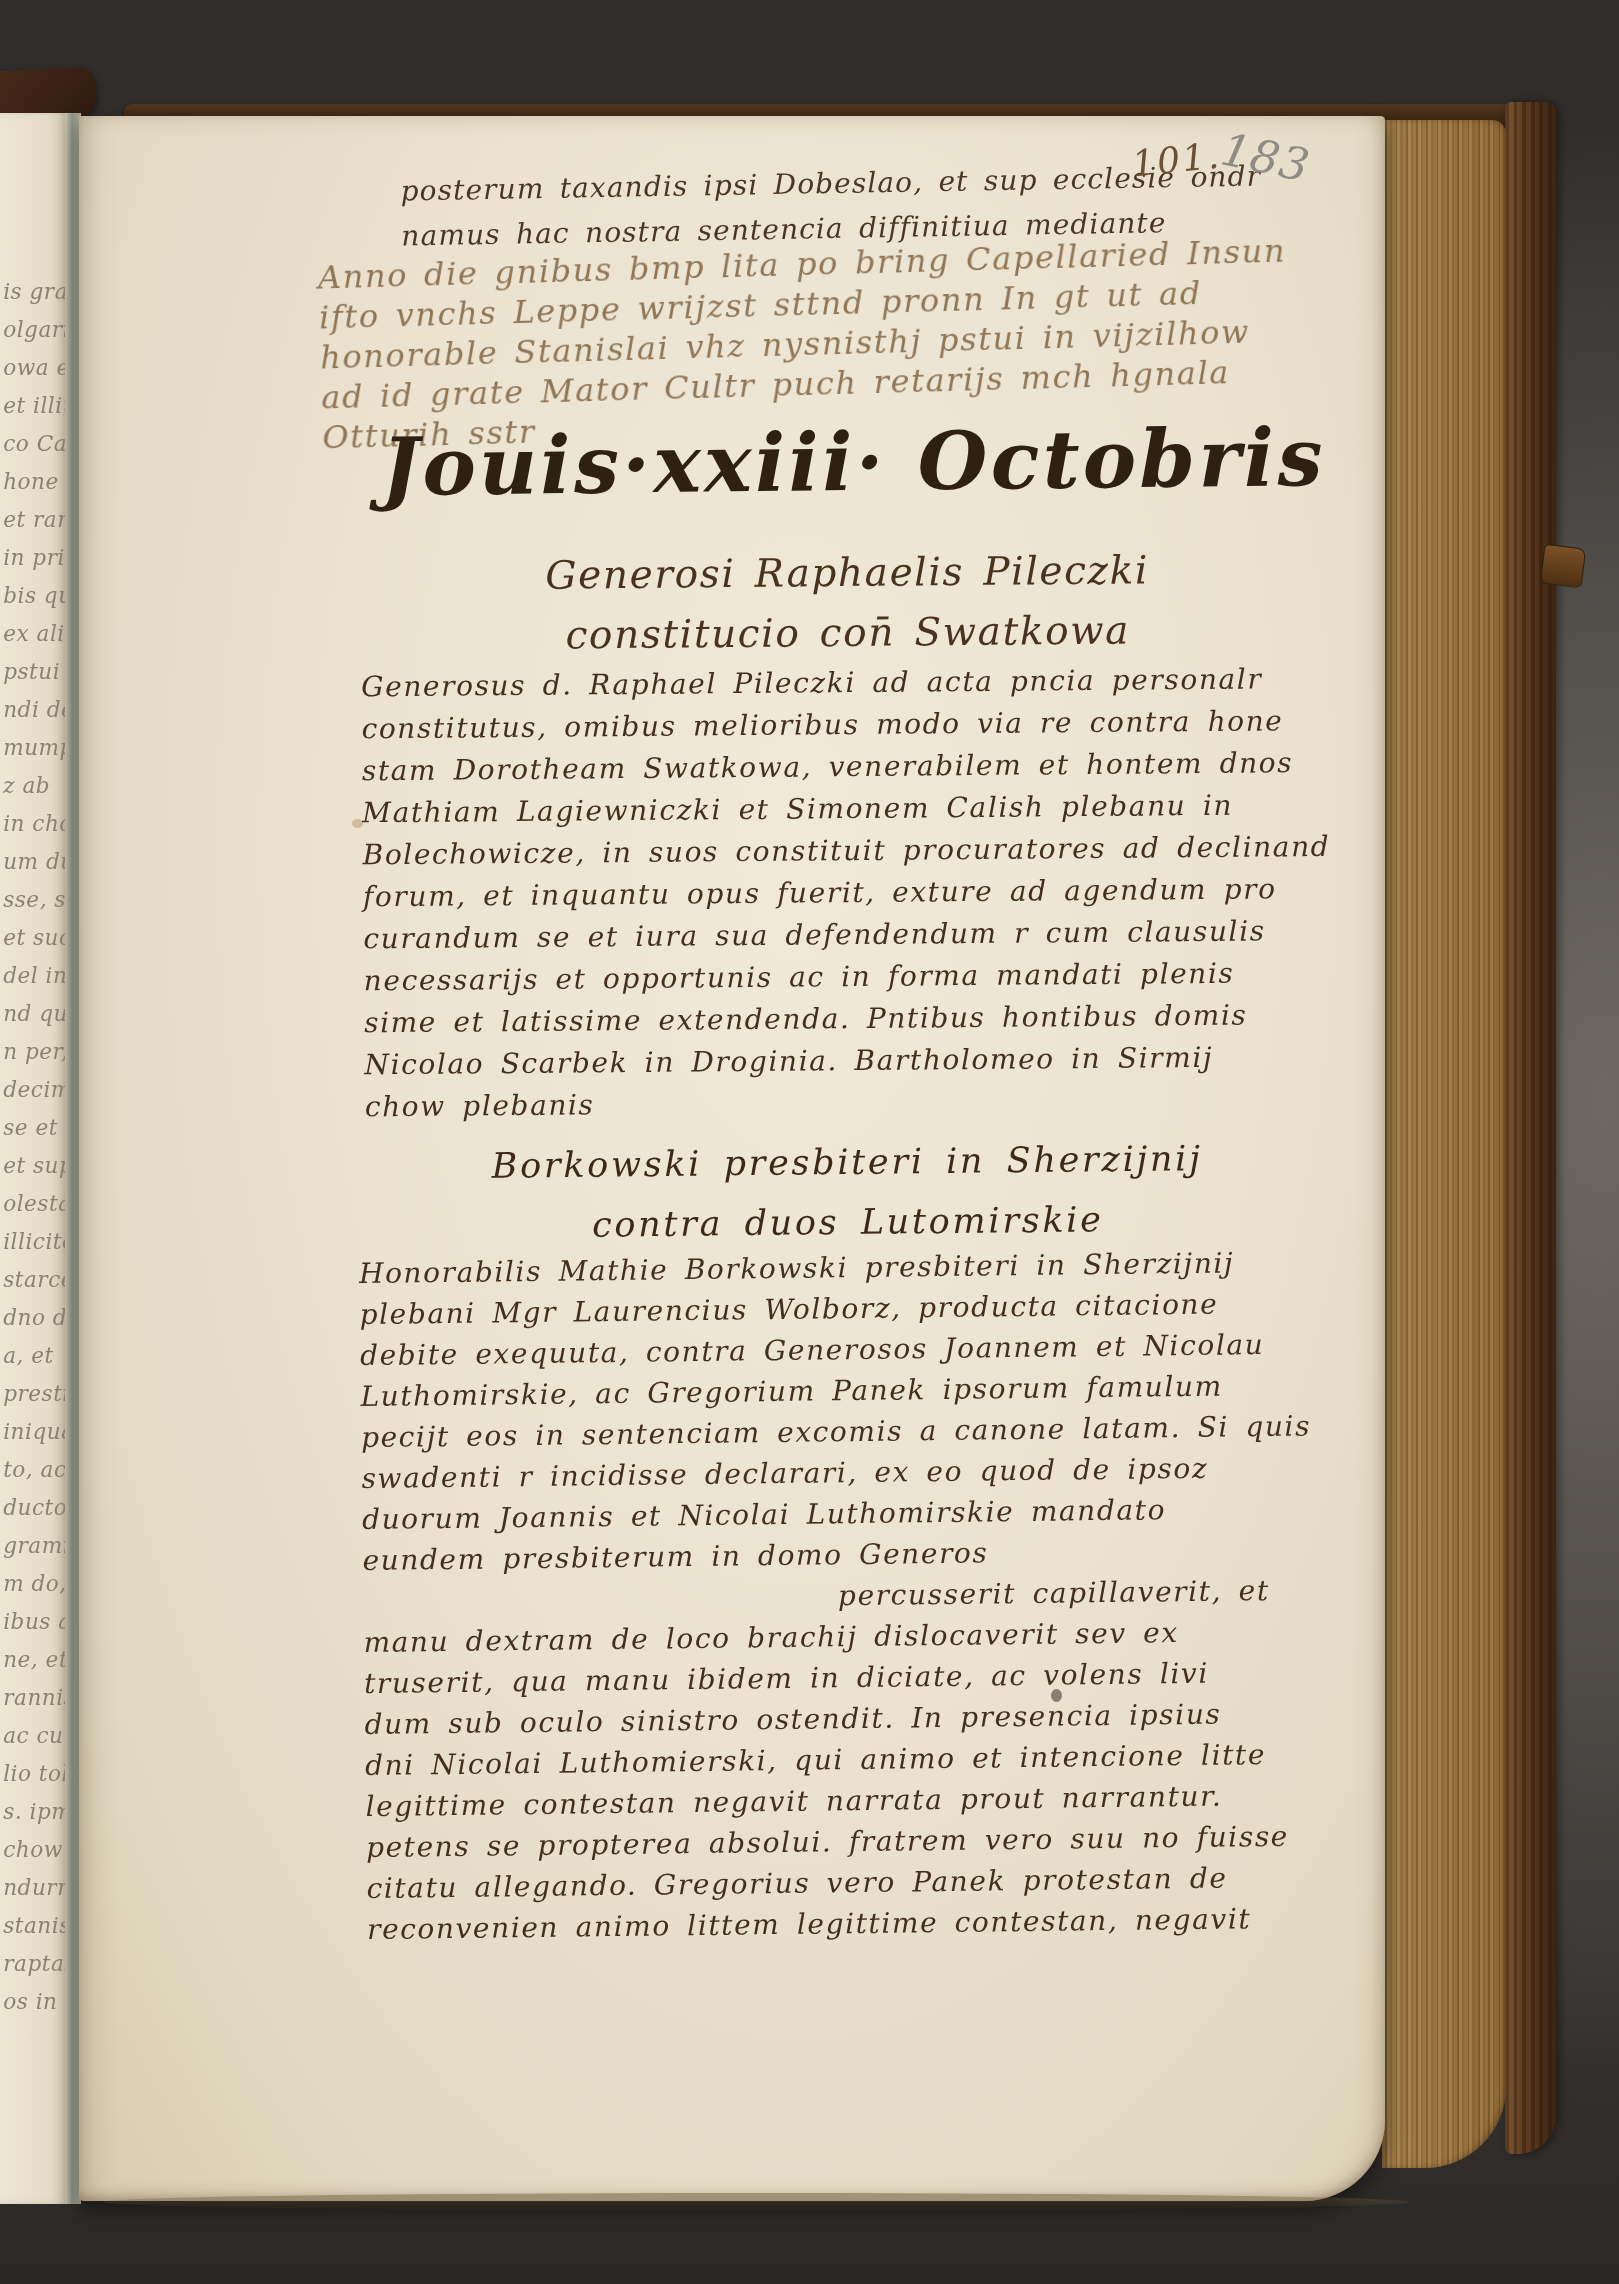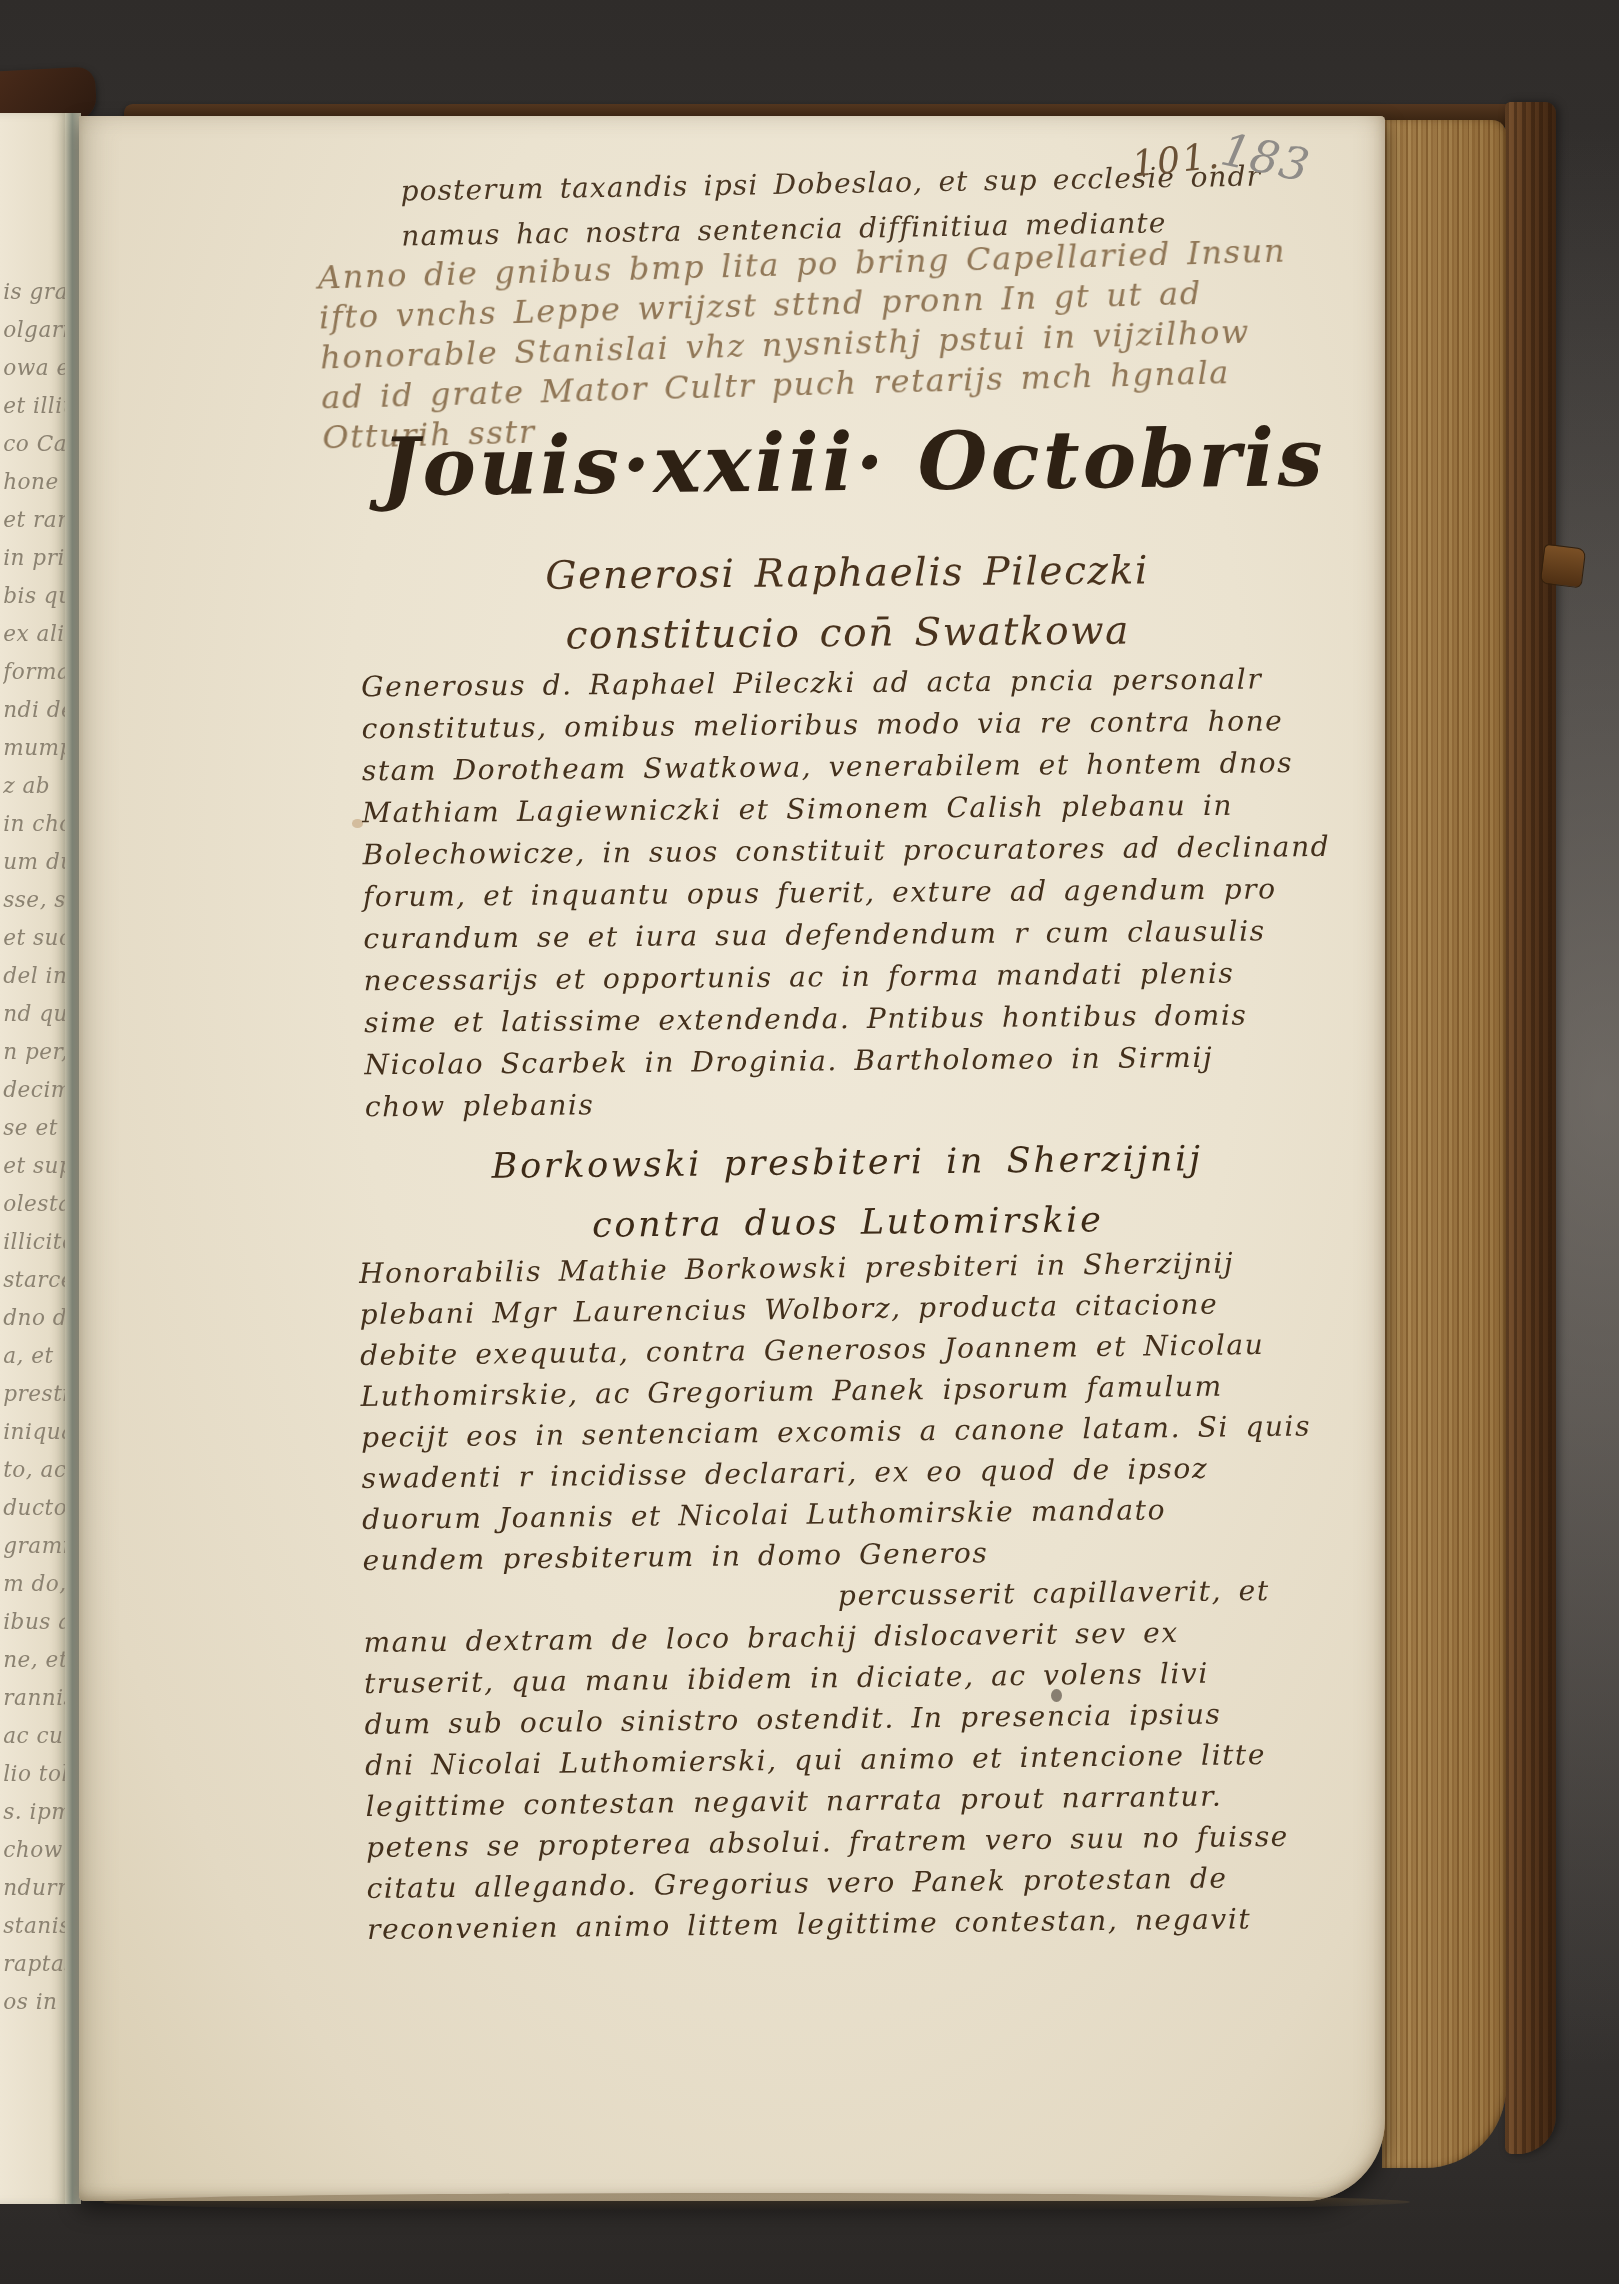--- a/index.html
+++ b/index.html
@@ -91,21 +91,21 @@
         <div class="mline">is grami</div>
         <div class="mline">olgarit</div>
         <div class="mline">owa et</div>
         <div class="mline">et illius</div>
         <div class="mline">co Caij</div>
         <div class="mline">hone</div>
         <div class="mline">et raro,</div>
         <div class="mline">in pri,</div>
         <div class="mline">bis que</div>
         <div class="mline">ex alia</div>
-        <div class="mline">forma</div>
+        <div class="mline">pstui</div>
         <div class="mline">ndi de,</div>
         <div class="mline">mumpat</div>
         <div class="mline">z ab</div>
         <div class="mline">in cho,</div>
         <div class="mline">um dum</div>
         <div class="mline">sse, spe,</div>
         <div class="mline">et suos</div>
         <div class="mline">del in</div>
         <div class="mline">nd qui,</div>
         <div class="mline">n per,</div>

